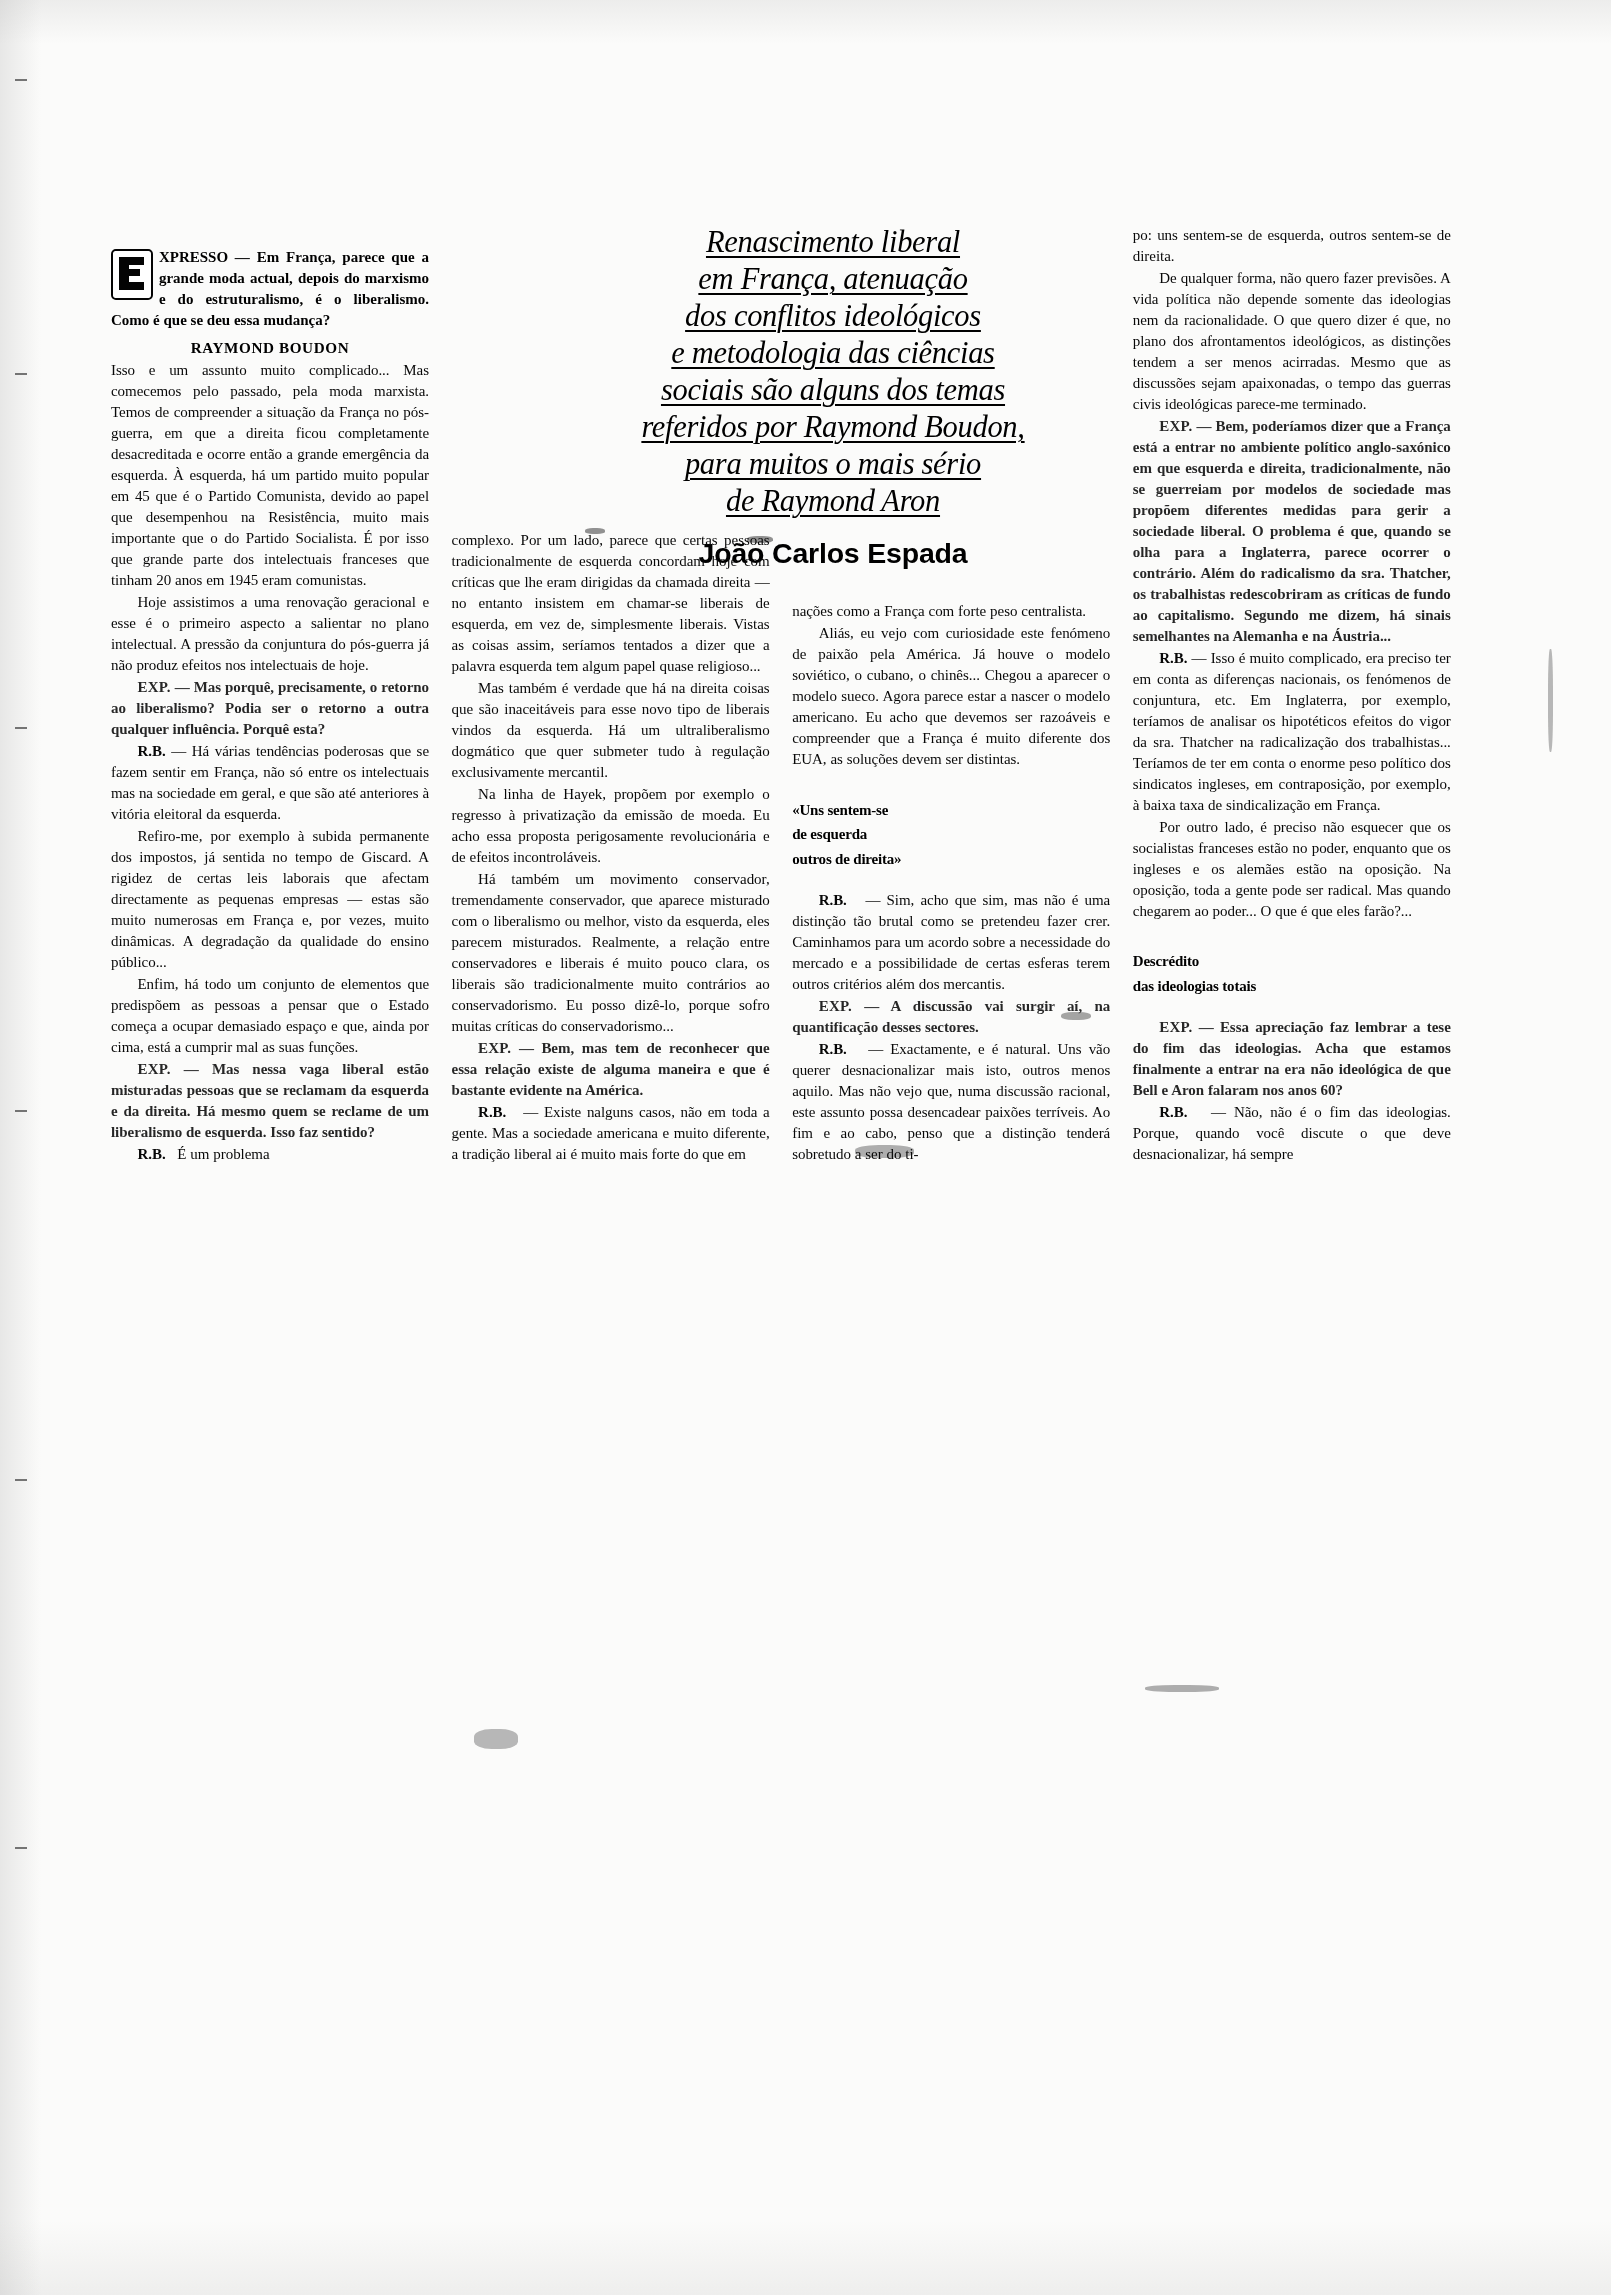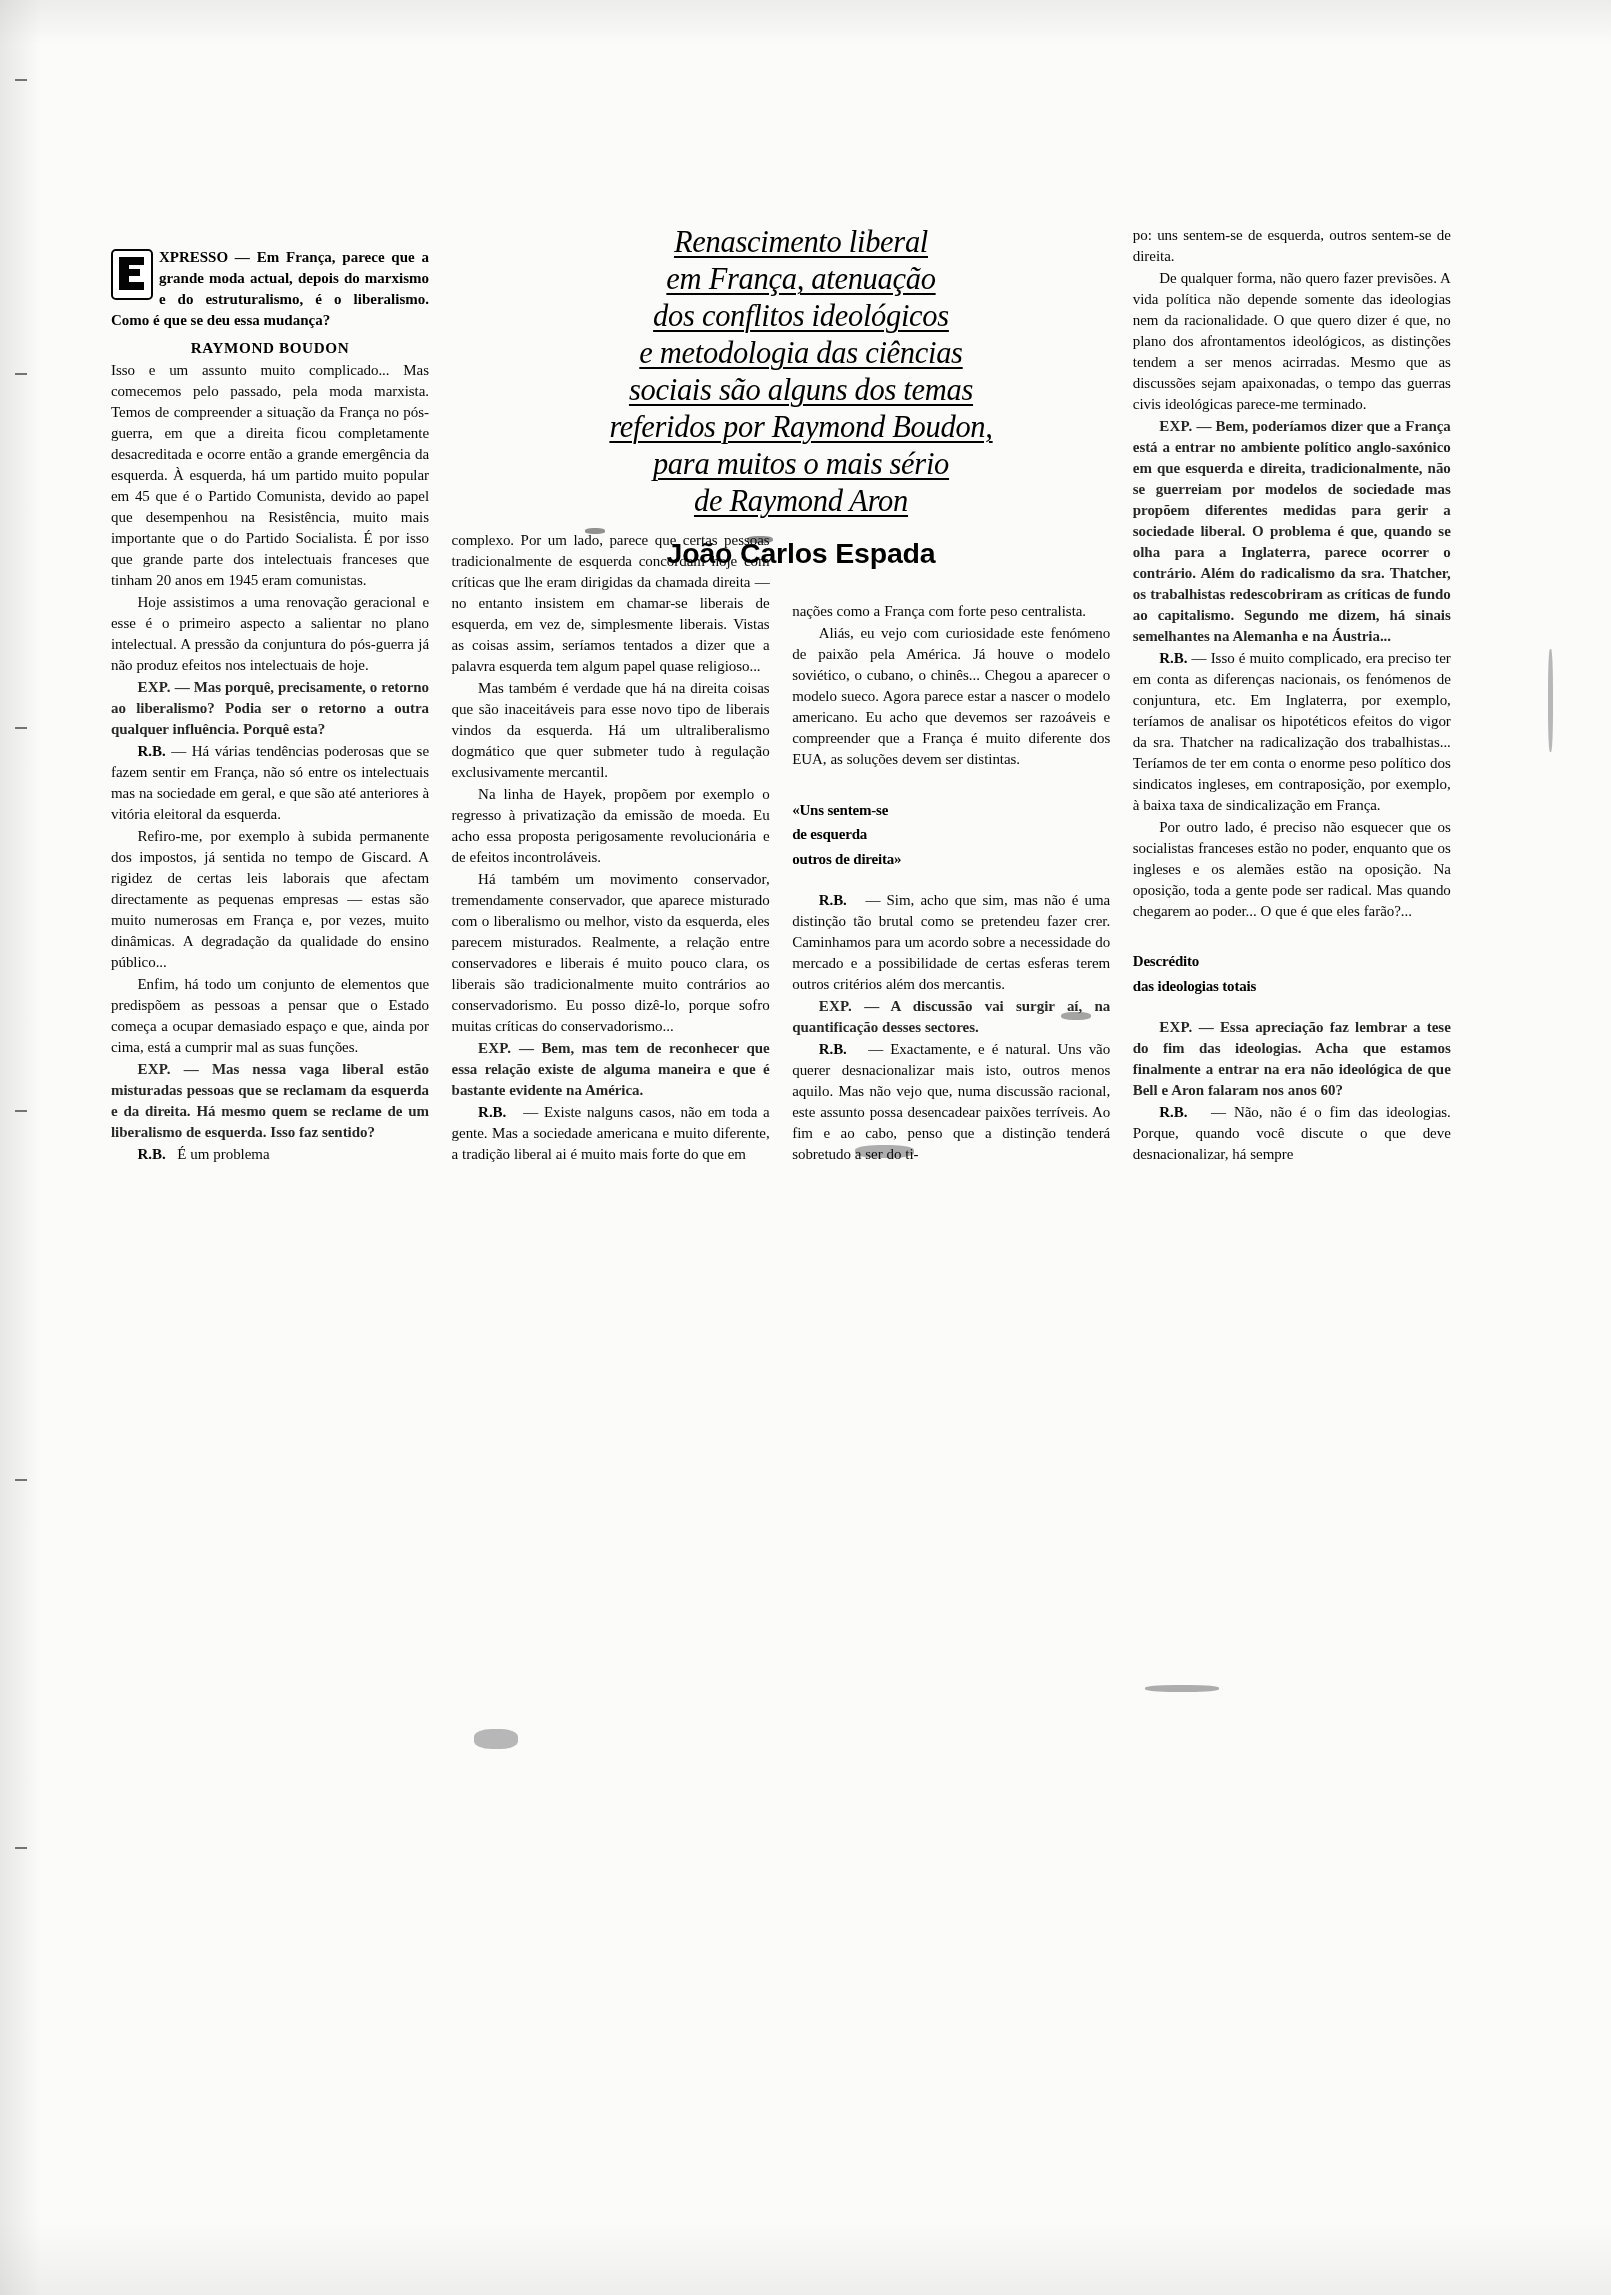--- a/index.html
+++ b/index.html
@@ -152,21 +152,21 @@
     line-height: 24.6px;
     font-weight: bold;
     color: #070707;
     letter-spacing: -0.2px;
   }
   .subhead span { display: block; }
 
   
   .headline-block {
     position: absolute;
-    left: 484px;
+    left: 516px;
     top: 224px;
     width: 634px;
     text-align: center;
   }
   .headline-block .hl {
     display: block;
     font-family: "Liberation Serif", "DejaVu Serif", serif;
     font-style: italic;
     font-size: 30.5px;
     line-height: 37px;

